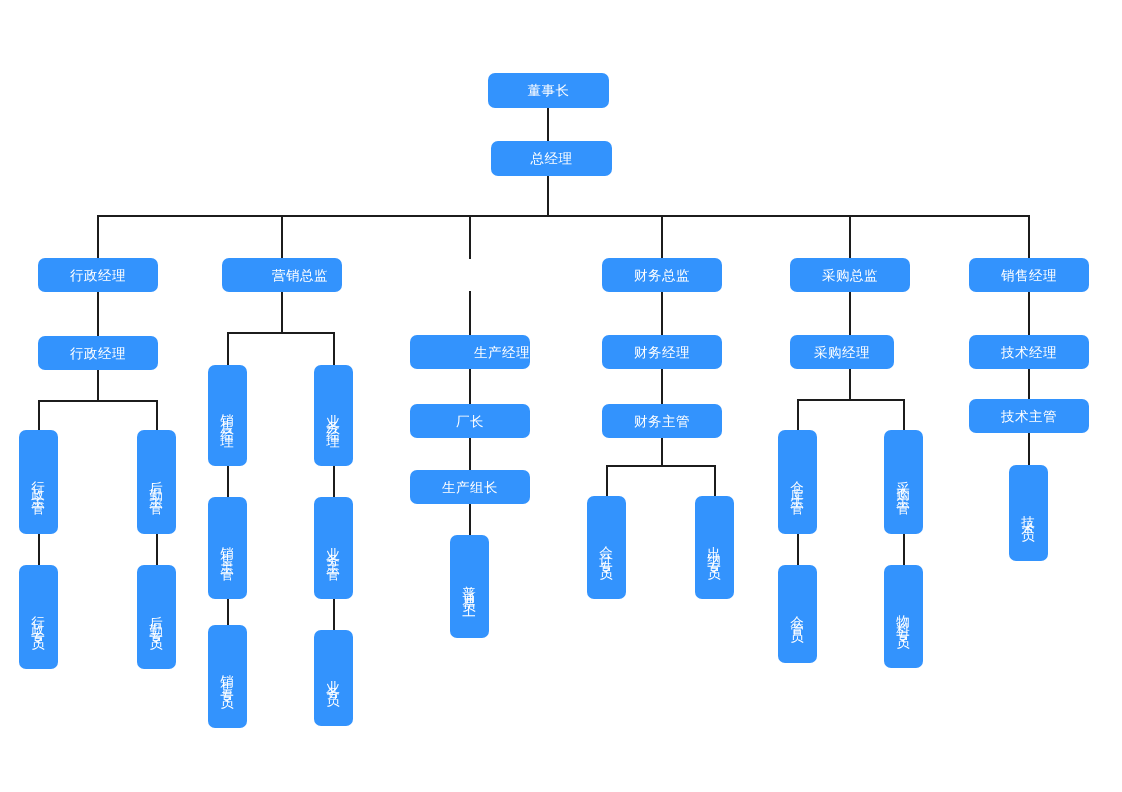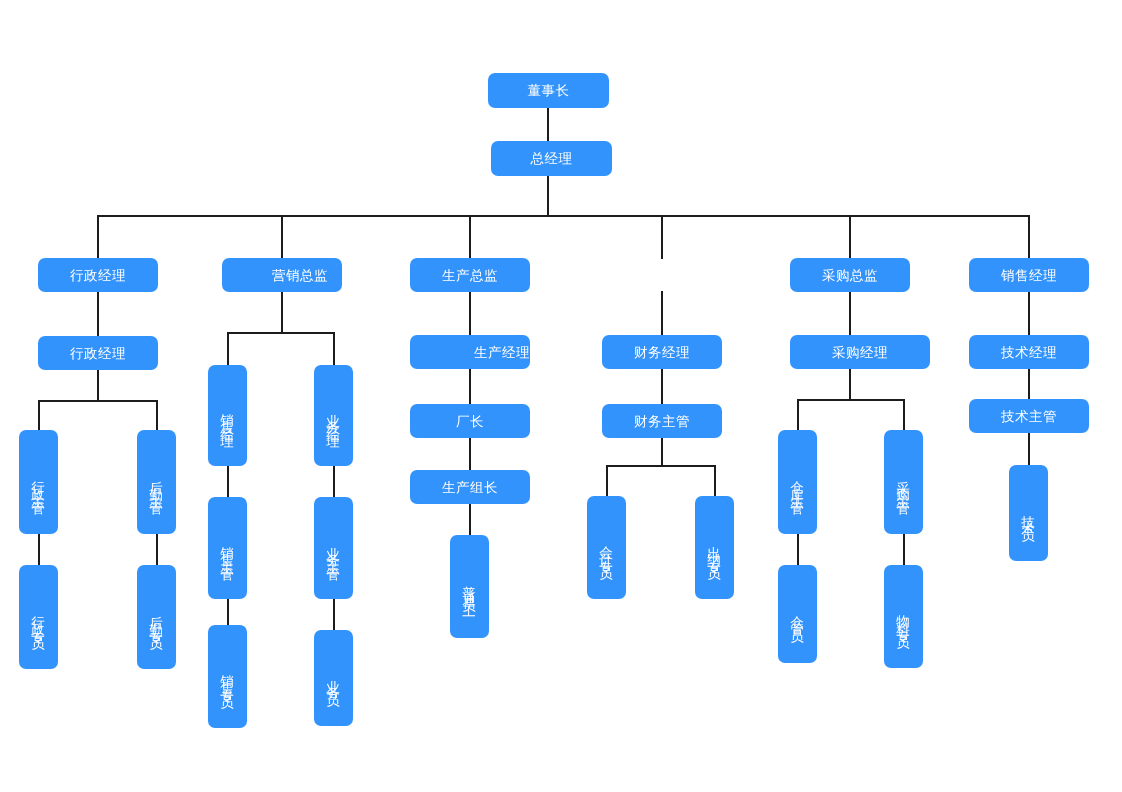--- a/index.html
+++ b/index.html
@@ -116,22 +116,22 @@
   <div class="node horiz" style="left:491px; top:141px; width:121px; height:35px;">
     <span class="lbl">总经理</span>
   </div>
 
   <div class="node horiz" style="left:38px; top:258px; width:120px; height:34px;">
     <span class="lbl">行政经理</span>
   </div>
   <div class="node horiz" style="left:222px; top:258px; width:120px; height:34px;padding-left:36px;">
     <span class="lbl">营销总监</span>
   </div>
-  <div class="node horiz" style="left:410px; top:258px; width:120px; height:34px;">
-    <span class="lbl">生产总监</span>
+  <div class="node horiz" style="left:602px; top:258px; width:120px; height:34px;">
+    <span class="lbl">财务总监</span>
   </div>
   <div class="node horiz" style="left:790px; top:258px; width:120px; height:34px;">
     <span class="lbl">采购总监</span>
   </div>
   <div class="node horiz" style="left:969px; top:258px; width:120px; height:34px;">
     <span class="lbl">销售经理</span>
   </div>
 
   <div class="node horiz" style="left:38px; top:336px; width:120px; height:34px;">
     <span class="lbl">行政经理</span>
@@ -187,21 +187,21 @@
   <div class="node horiz" style="left:602px; top:404px; width:120px; height:34px;">
     <span class="lbl">财务主管</span>
   </div>
   <div class="node vert" style="left:587px; top:496px; width:39px; height:103px;">
     <span class="lbl">会计专员</span>
   </div>
   <div class="node vert" style="left:695px; top:496px; width:39px; height:103px;">
     <span class="lbl">出纳专员</span>
   </div>
 
-  <div class="node horiz" style="left:790px; top:335px; width:140px; height:34px;">
+  <div class="node horiz" style="left:790px; top:335px; width:104px; height:34px;">
     <span class="lbl">采购经理</span>
   </div>
   <div class="node vert" style="left:778px; top:430px; width:39px; height:104px;">
     <span class="lbl">仓库主管</span>
   </div>
   <div class="node vert" style="left:778px; top:565px; width:39px; height:98px;">
     <span class="lbl">仓管员</span>
   </div>
   <div class="node vert" style="left:884px; top:430px; width:39px; height:104px;">
     <span class="lbl">采购主管</span>

